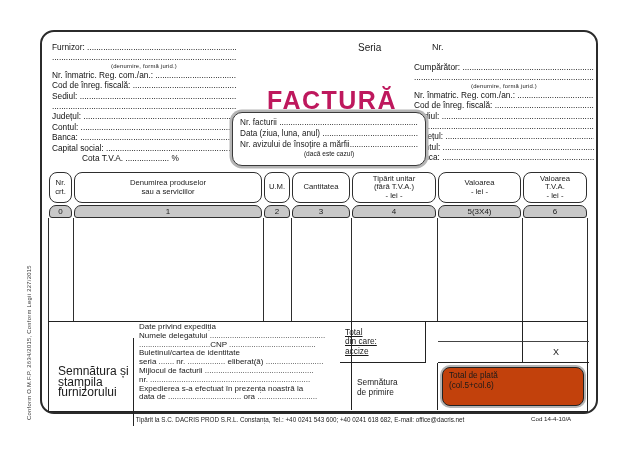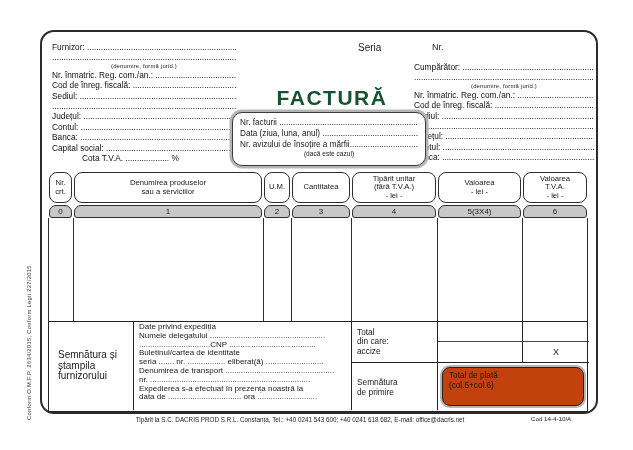--- a/index.html
+++ b/index.html
@@ -18,21 +18,21 @@
   .infoblock .tinynote { font-size: 5.9px; line-height: 7px; text-align: center; color: #222; letter-spacing: .2px; }
   .supplier { left: 10px; top: 10px; width: 184px; }
   .buyer    { left: 372px; top: 30px; width: 180px; }
   .indent { padding-left: 30px; }
 
   .seria-label { position: absolute; left: 316px; top: 10px; font-size: 10px; }
   .nr-label    { position: absolute; left: 390px; top: 10px; font-size: 9px; }
 
   .form-title {
     position: absolute; left: 190px; top: 54px; width: 200px; text-align: center;
-    font-size: 21px; font-weight: bold; letter-spacing: 1.5px; color: #14532d;
+    font-size: 25px; font-weight: bold; letter-spacing: 1.5px; color: #be185d;
   }
 
   .invoice-box {
     position: absolute; left: 190px; top: 80px; width: 194px; height: 54px;
     border: 1.5px solid #3a3a3a; border-radius: 10px; box-shadow: 0 0 0 2.5px #b5b5b5;
     background: #fff; padding: 4px 7px 0 7px; font-size: 8.2px; line-height: 11px;
   }
   .invoice-box .fline { white-space: nowrap; overflow: hidden; }
   .invoice-box .note { font-size: 6.6px; text-align: center; line-height: 8px; }
 
@@ -50,29 +50,29 @@
     height: 13px; margin: 2px 1px 0 1px; border: 1.4px solid #2e2e2e;
     border-radius: 7px 7px 3px 3px; background: #c8c8c8;
     display: flex; align-items: center; justify-content: center; font-size: 8px;
   }
   .tbody { height: 103px; border-left: 1.4px solid #2e2e2e; background: #fff; }
   .col:last-child .tbody { border-right: 1.4px solid #2e2e2e; }
 
   
   .bottom { position: absolute; left: 6px; top: 289px; width: 540px; height: 91px; border: 1.5px solid #222; background: #fff; }
   .bcell { position: absolute; }
-  .cell-stamp { left: 0; top: 0; width: 85px; height: 88px; border-right: 1.4px solid #222;
+  .cell-stamp { left: 0; top: 16px; width: 85px; height: 88px; border-right: 1.4px solid #222;
                 display: flex; align-items: center; padding-left: 9px;
-                font-size: 10px; line-height: 10.5px; white-space: pre-line; }
+                font-size: 12px; line-height: 10.5px; white-space: pre-line; }
   .cell-exped { left: 85px; top: 0; width: 218px; height: 88px; border-right: 1.4px solid #222;
                 padding: 1px 0 14px 5px; font-size: 8px; line-height: 8.8px; }
   .cell-exped .fline { white-space: nowrap; overflow: hidden; }
-  .cell-total-label { left: 303px; top: 0; width: 86px; height: 41px; border-right: 1.4px solid #222; border-bottom: 1.4px solid #222;
+  .cell-total-label { left: 291px; top: 0; width: 86px; height: 41px; border-right: 1.4px solid #222; border-bottom: 1.4px solid #222;
                       display: flex; align-items: center; padding-left: 5px;
-                      font-size: 8.3px; line-height: 9.6px; white-space: pre-line; }
+                      font-size: 8.3px; line-height: 9.6px; white-space: pre-line; text-decoration: underline; }
   .cell-valA-top { left: 389px; top: 0; width: 85px; height: 20px; border-right: 1.2px solid #222; border-bottom: 1px solid #444; }
   .cell-valB-top { left: 474px; top: 0; width: 66px; height: 20px; border-bottom: 1px solid #444; }
   .cell-valA-bot { left: 389px; top: 20px; width: 85px; height: 21px; border-right: 1.2px solid #222; border-bottom: 1.4px solid #222; }
   .cell-valB-bot { left: 474px; top: 20px; width: 66px; height: 21px; border-bottom: 1.4px solid #222;
                    display: flex; align-items: center; justify-content: center; font-size: 9px; }
   .cell-sign-receive { left: 303px; top: 41px; width: 86px; height: 47px; border-right: 1.4px solid #222;
                        display: flex; align-items: center; padding-left: 5px;
                        font-size: 8.3px; line-height: 10px; white-space: pre-line; }
   .cell-total-pay { left: 389px; top: 41px; width: 151px; height: 47px; }
   .total-pay-box { position: absolute; left: 4px; top: 4px; width: 142px; height: 39px;
@@ -185,21 +185,21 @@
     <div class="bottom">
       <div class="bcell cell-stamp">Semnătura și
 ștampila
 furnizorului</div>
       <div class="bcell cell-exped">
         <div class="fline">Date privind expediția</div>
         <div class="fline">Numele delegatului ....................................................</div>
         <div class="fline">................................CNP .......................................</div>
         <div class="fline">Buletinul/cartea de identitate</div>
         <div class="fline">seria ....... nr. ................. eliberat(ă) ..........................</div>
-        <div class="fline">Denumirea de transport .................................................</div>
+        <div class="fline">Mijlocul de facturii .................................................</div>
         <div class="fline">nr. ........................................................................</div>
         <div class="fline">Expedierea s-a efectuat în prezența noastră la</div>
         <div class="fline">data de ................................. ora ...........................</div>
       </div>
       <div class="bcell cell-total-label">Total
 din care:
 accize</div>
       <div class="bcell cell-valA-top"></div>
       <div class="bcell cell-valB-top"></div>
       <div class="bcell cell-valA-bot"></div>

